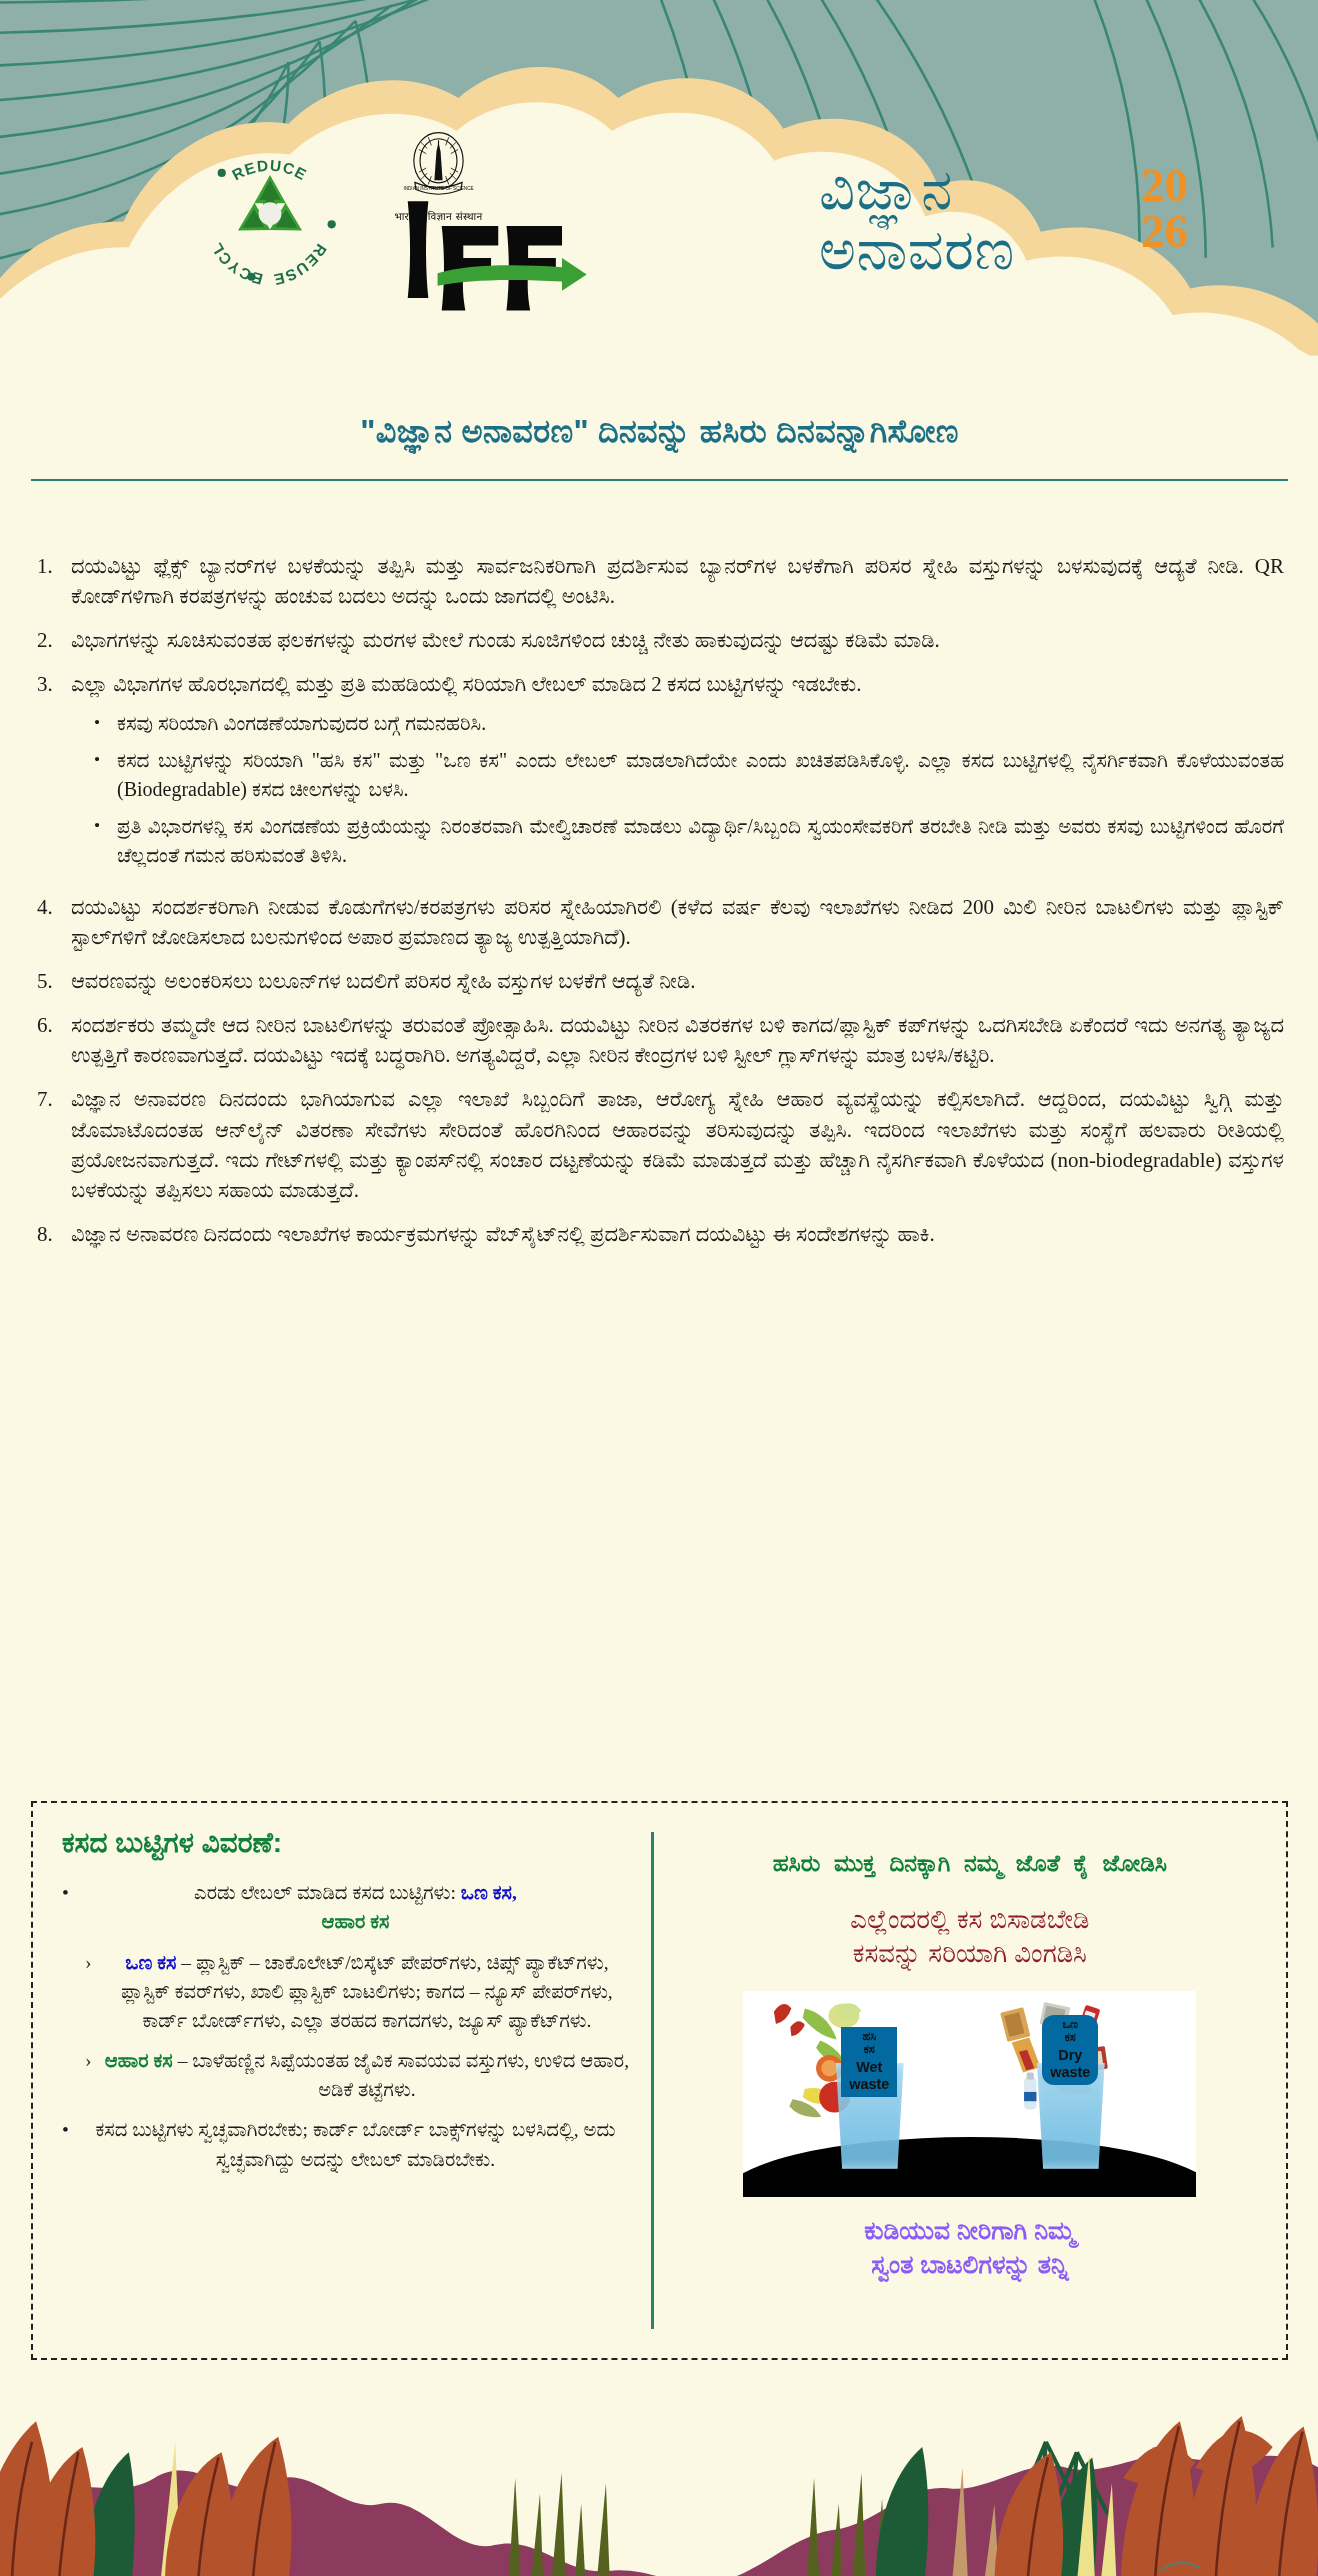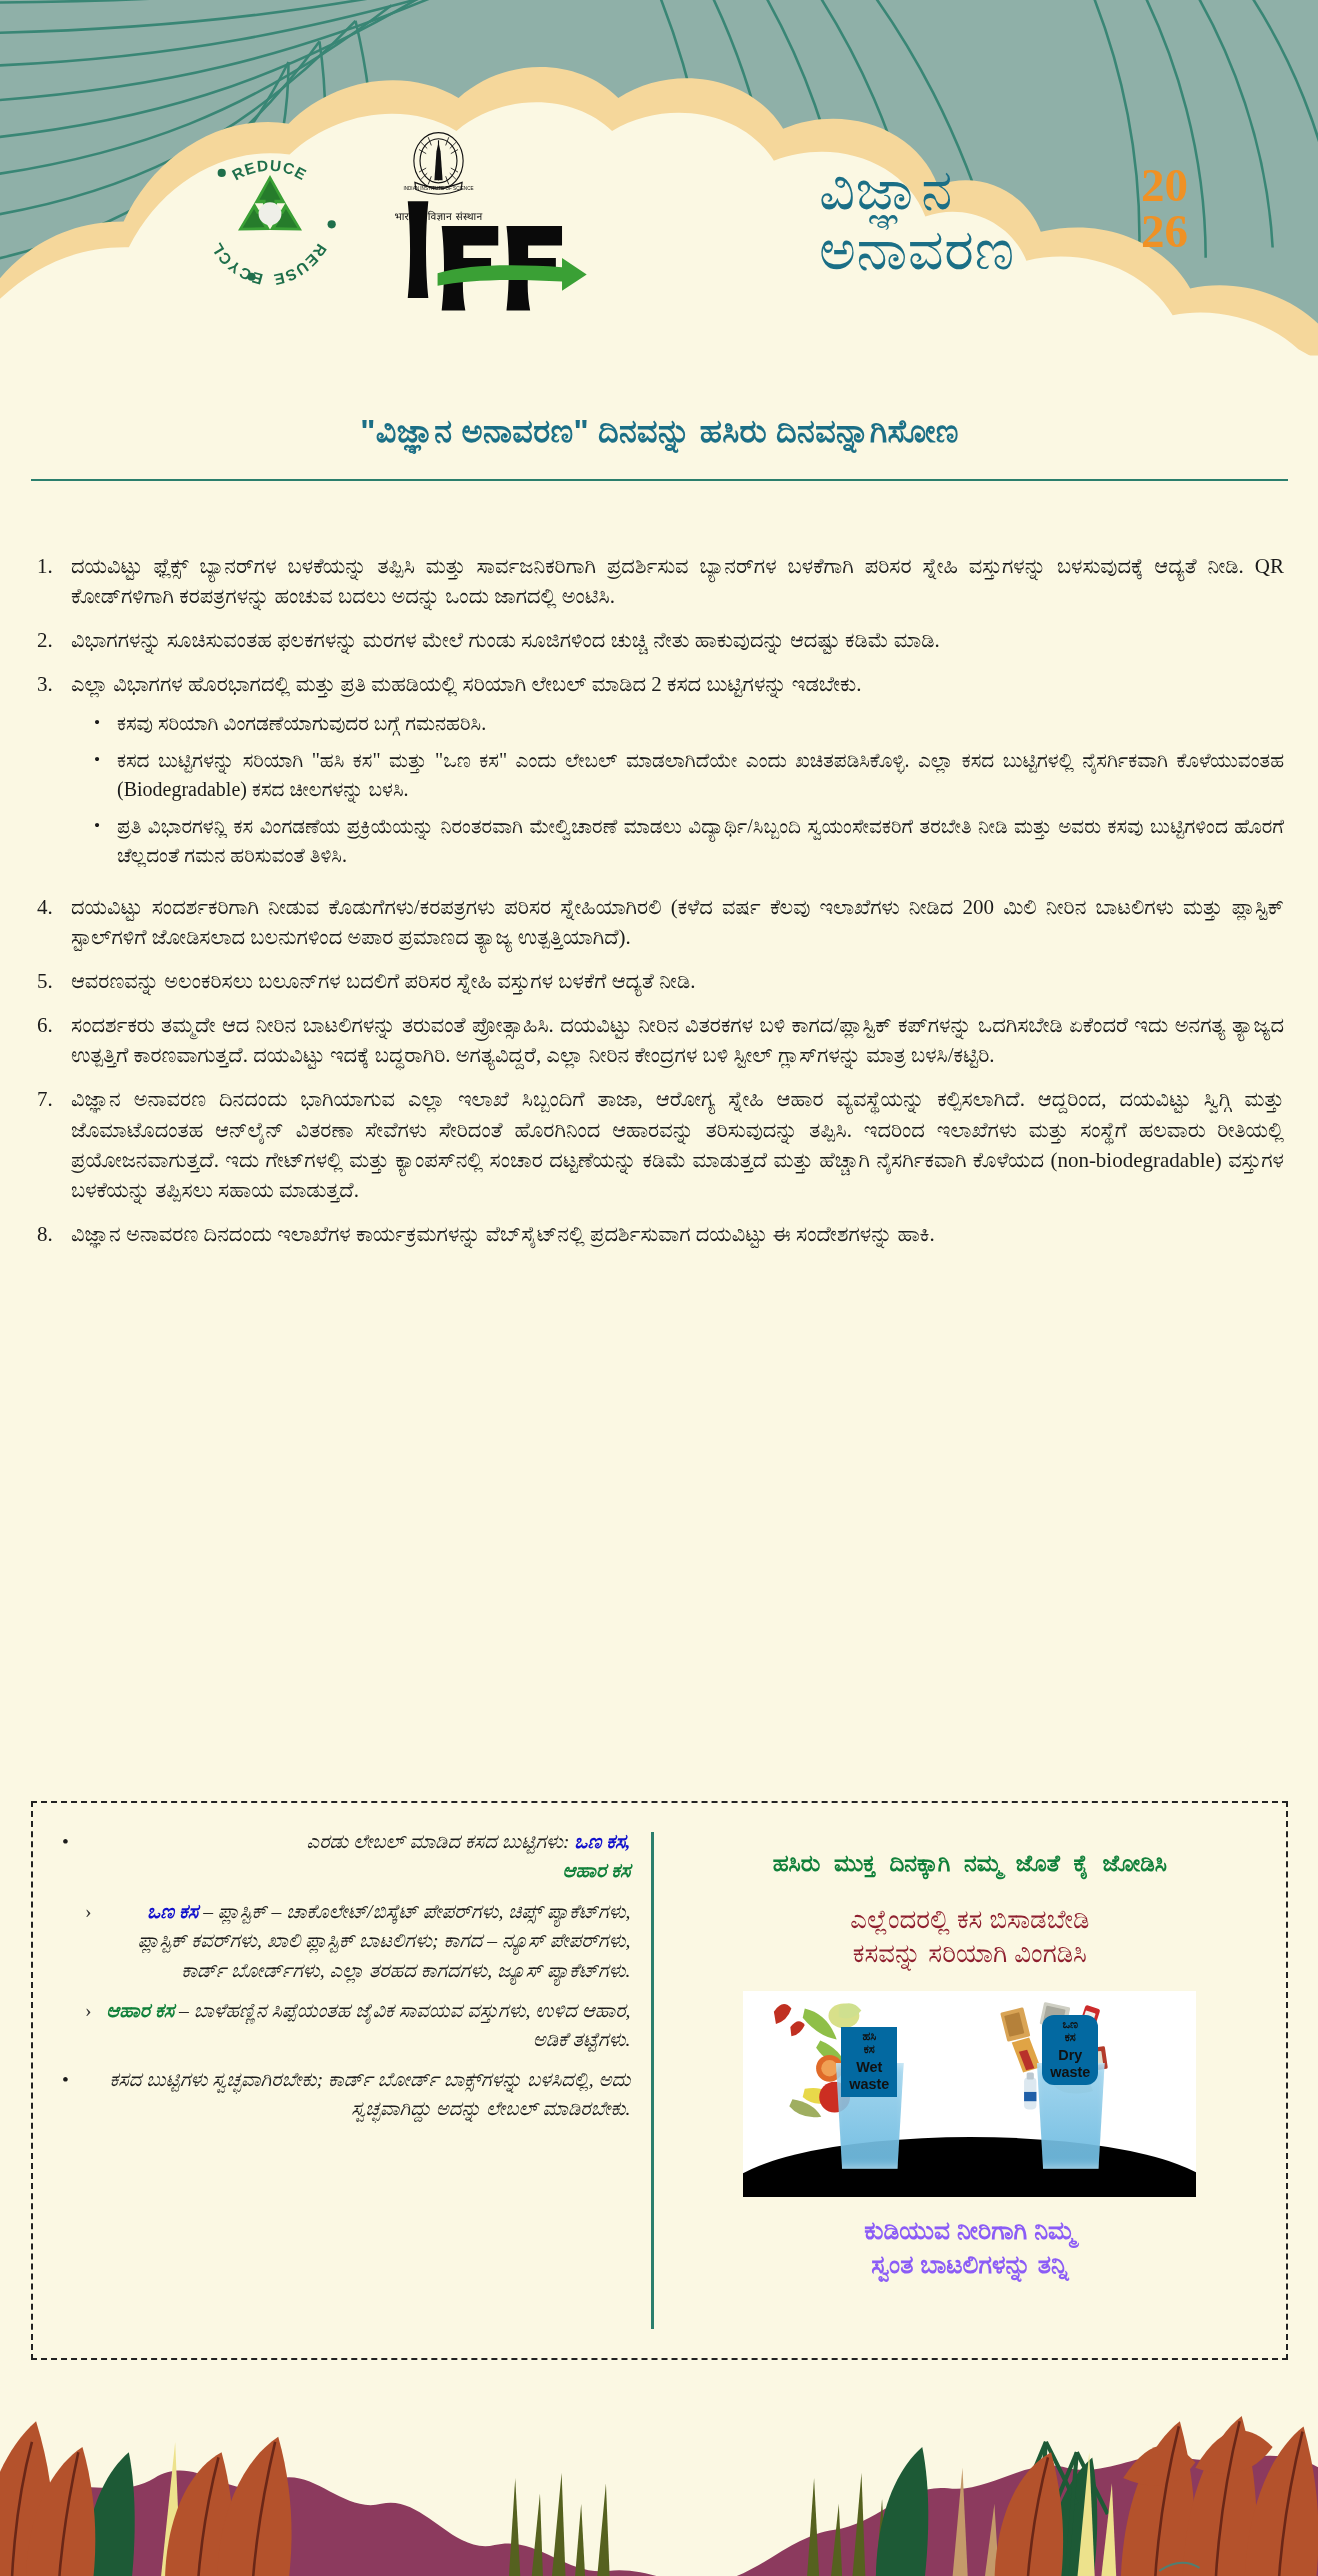--- a/index.html
+++ b/index.html
@@ -158,21 +158,21 @@
     margin-bottom: 17.5px;
   }
   .box-bullets {
     color: #1b1b1b;
     font-size: 19.6px;
     line-height: 1.5;
     font-family: "Liberation Serif", serif;
   }
   .bx-row { display: flex; margin-bottom: 11.3px; }
   .bx-bullet { flex: 0 0 18.5px; }
-  .bx-text { flex: 1; text-align: right; font-style: italic; }
+  .bx-text { flex: 1; text-align: center; }
   .bx-sub { margin-left: 23px; }
   .bx-srow { display: flex; margin-bottom: 10.3px; }
   .bx-sbullet { flex: 0 0 18.5px; color: #333; }
   .dry-label { color: #1111cc; font-weight: bold; }
   .food-label { color: #11803a; font-weight: bold; }
 
   .right-head {
     color: #11803a;
     font-family: Liberation Mono, monospace;
     font-weight: bold;
@@ -432,20 +432,21 @@
         <div class="li-num">8.</div>
         <div class="li-body">
           <div>ವಿಜ್ಞಾನ ಅನಾವರಣ ದಿನದಂದು ಇಲಾಖೆಗಳ ಕಾರ್ಯಕ್ರಮಗಳನ್ನು ವೆಬ್‌ಸೈಟ್‌ನಲ್ಲಿ ಪ್ರದರ್ಶಿಸುವಾಗ ದಯವಿಟ್ಟು ಈ ಸಂದೇಶಗಳನ್ನು ಹಾಕಿ.</div>
         </div>
       </div>
     </div>
 
   <div class="dashed-box">
     <div class="box-inner">
       <div class="box-left">
+        <div class="box-title">ಕಸದ ಬುಟ್ಟಿಗಳ ವಿವರಣೆ:</div>
         <div class="box-bullets" id="bin-bullets">
             <div class="bx-row">
               <div class="bx-bullet">•</div>
               <div class="bx-text"><span>ಎರಡು ಲೇಬಲ್ ಮಾಡಿದ ಕಸದ ಬುಟ್ಟಿಗಳು: </span><span class="dry-label">ಒಣ ಕಸ,</span><br><span class="food-label">ಆಹಾರ ಕಸ</span></div>
             </div>
             <div class="bx-sub">
               <div class="bx-srow">
                 <div class="bx-sbullet">›</div>
                 <div class="bx-text"><span class="dry-label">ಒಣ ಕಸ</span><span> – ಪ್ಲಾಸ್ಟಿಕ್ – ಚಾಕೊಲೇಟ್/ಬಿಸ್ಕೆಟ್ ಪೇಪರ್‌ಗಳು, ಚಿಪ್ಸ್ ಪ್ಯಾಕೆಟ್‌ಗಳು, ಪ್ಲಾಸ್ಟಿಕ್ ಕವರ್‌ಗಳು, ಖಾಲಿ ಪ್ಲಾಸ್ಟಿಕ್ ಬಾಟಲಿಗಳು; ಕಾಗದ – ನ್ಯೂಸ್ ಪೇಪರ್‌ಗಳು, ಕಾರ್ಡ್ ಬೋರ್ಡ್‌ಗಳು, ಎಲ್ಲಾ ತರಹದ ಕಾಗದಗಳು, ಜ್ಯೂಸ್ ಪ್ಯಾಕೆಟ್‌ಗಳು.</span></div>
               </div>

